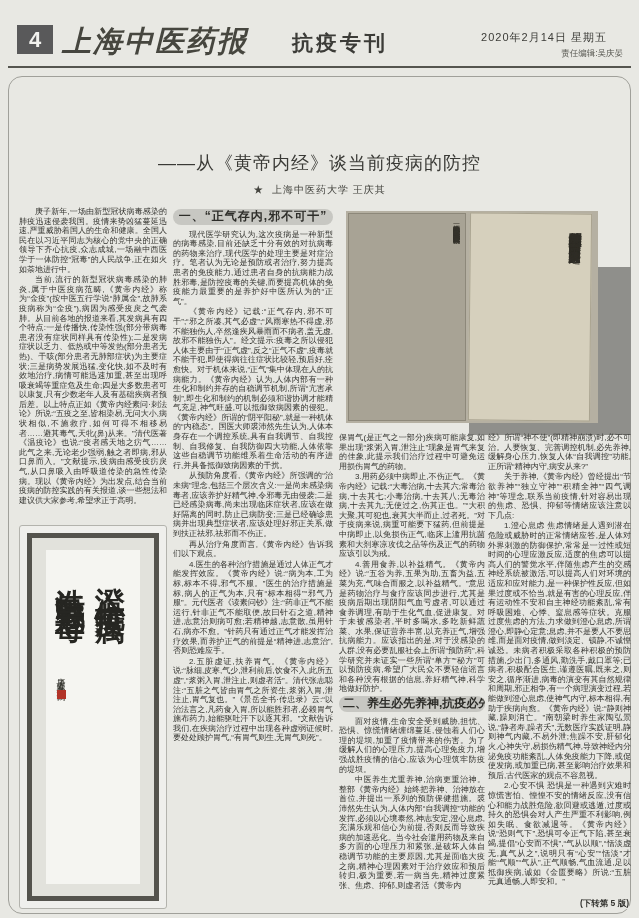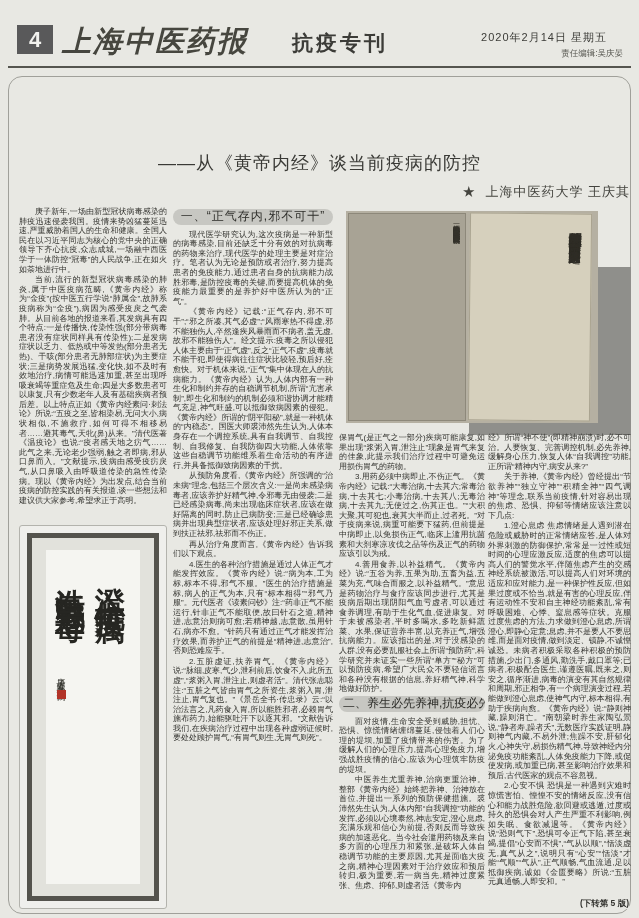--- a/index.html
+++ b/index.html
@@ -35,34 +35,34 @@
   .headline{
     left:0;top:14px;width:100%;text-align:center;
     font-size:41px;font-weight:900;color:#33332f;
     font-family:"DejaVu Serif",serif;letter-spacing:1px;white-space:nowrap;
   }
   .subtitle{
     left:0;top:74px;width:100%;text-align:center;
     font-size:18px;color:#3a3a36;letter-spacing:1px;
   }
   .byline{
-    left:0;top:106px;width:100%;text-align:right;
-    font-size:13px;color:#44443f;letter-spacing:1px;
+    left:0;top:106px;width:100%;text-align:center;
+    font-size:10px;color:#44443f;letter-spacing:1px;
   }
   
   .coltext{font-size:8px;line-height:9.6px;text-align:justify;overflow:hidden;color:#33332f;}
   .coltext p{margin:0 0 1px 0;text-indent:2em;}
   .coltext p.noind{text-indent:0;}
   .col1{left:10px;top:130px;width:148px;height:312px;}
   .col2{left:164px;top:130px;width:160px;height:700px;}
   .col3{left:330px;top:356px;width:146px;height:476px;}
   .col4{left:479px;top:356px;width:143px;height:476px;}
   .pill{
     background:#c7c7c2;border-radius:9px;
-    font-weight:normal;color:#2d2d29;text-align:center;
+    font-weight:bold;color:#2d2d29;text-align:center;
     padding:3px 4px;margin:2px 0 5px 0;text-indent:0 !important;
     white-space:nowrap;overflow:hidden;
   }
   .pill1{font-size:12px;letter-spacing:1px;}
   .pill2{font-size:12px;letter-spacing:0;}
   .contmark{position:absolute;right:2px;bottom:0;background:#e8e8e3;font-size:8.5px;font-weight:bold;padding-left:4px;}
   
   .photo-shadow{left:460px;top:190px;width:162px;height:168px;background:#8f8f8b;}
   .photo{left:337px;top:134px;width:252px;height:212px;background:#b5b0a2;
          display:flex;gap:3px;padding:2px;box-sizing:border-box;}

